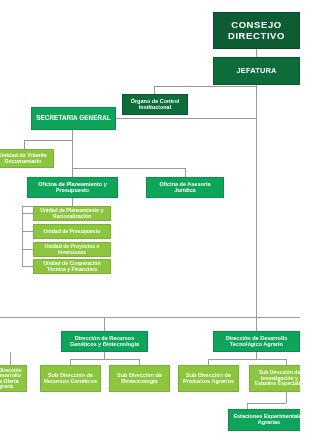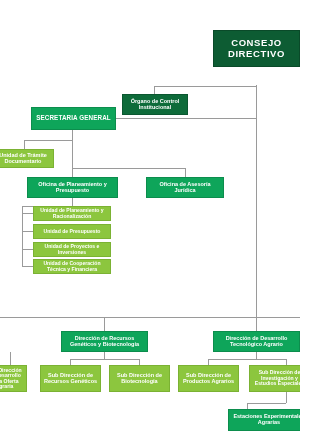--- a/index.html
+++ b/index.html
@@ -91,24 +91,27 @@
   <div class="ln h" style="left:208px;top:359px;width:78px;"></div>
   <div class="ln v" style="left:208px;top:359px;height:6px;"></div>
   <div class="ln v" style="left:286px;top:359px;height:6px;"></div>
 
   <div class="ln v" style="left:286px;top:392px;height:11px;"></div>
   <div class="ln h" style="left:247px;top:403px;width:39px;"></div>
   <div class="ln v" style="left:247px;top:403px;height:6px;"></div>
 
   <div class="ln v" style="left:10px;top:352px;height:13px;"></div>
 
-  <div class="box lvl-root fs-10" style="left:213px;top:12px;width:87px;height:37px;margin-top:18px;">
+  <div class="box lvl-root fs-10" style="left:213px;top:12px;width:87px;height:37px;">
     <span>CONSEJO DIRECTIVO</span>
   </div>
 
+  <div class="box lvl-dark fs-8" style="left:213px;top:57px;width:87px;height:28px;">
+    <span>JEFATURA</span>
+  </div>
 
   <div class="box lvl-dark fs-6" style="left:122px;top:94px;width:66px;height:21px;">
     <span>Órgano de Control Institucional</span>
   </div>
 
   <div class="box lvl-mid fs-7" style="left:31px;top:107px;width:85px;height:23px;">
     <span>SECRETARIA GENERAL</span>
   </div>
 
   <div class="box lvl-light fs-6" style="left:-8px;top:149px;width:62px;height:19px;">

